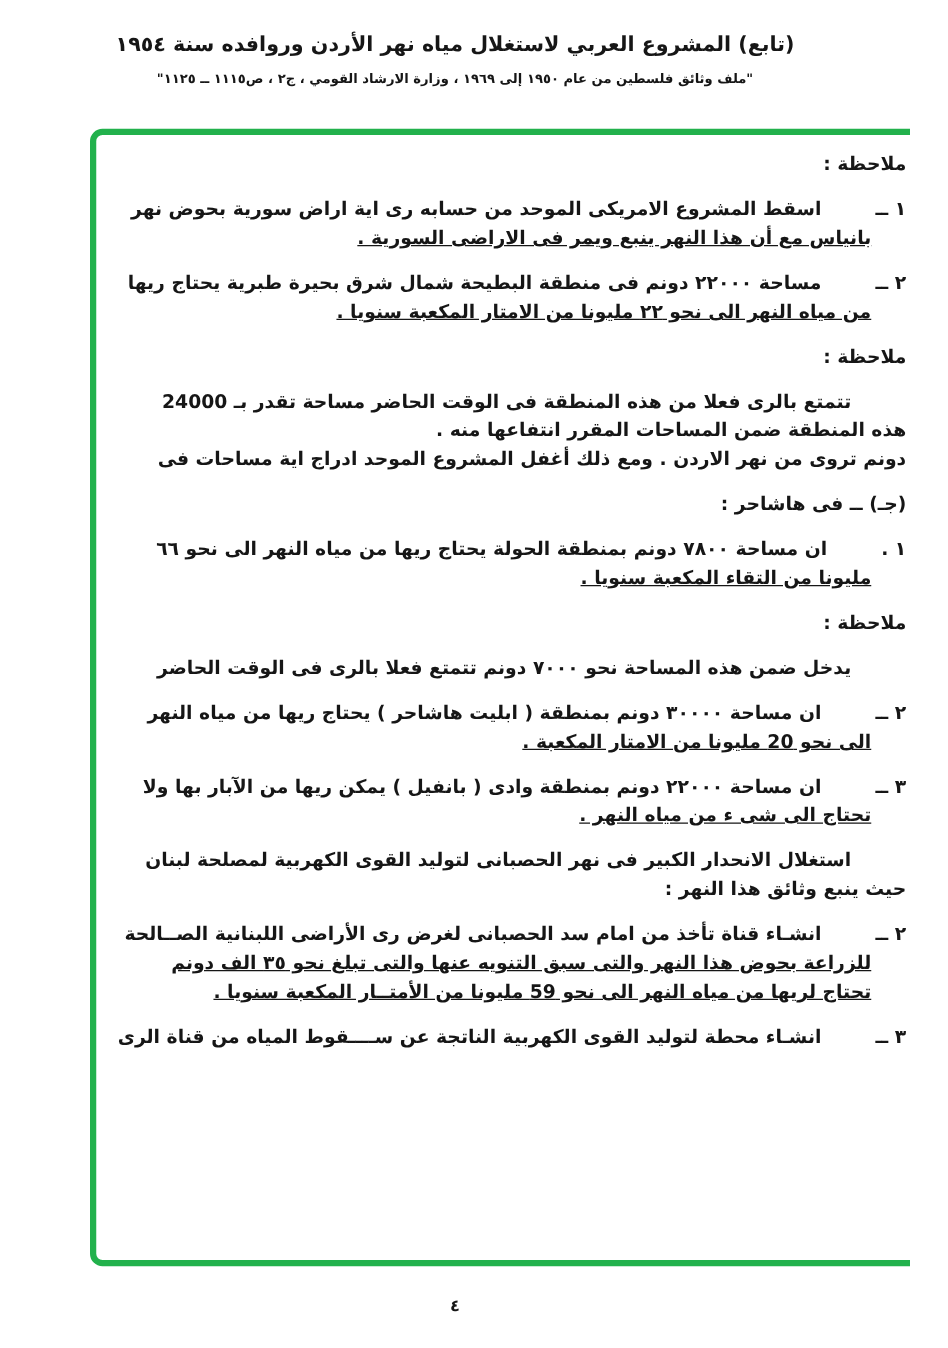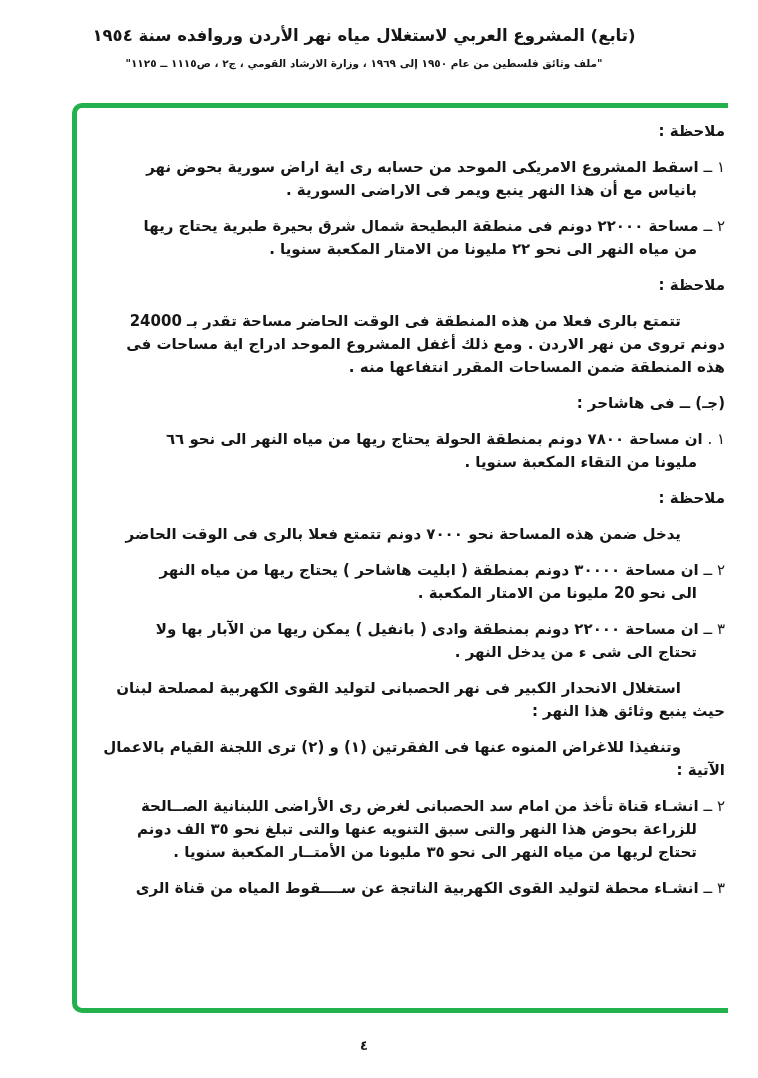--- a/index.html
+++ b/index.html
@@ -60,22 +60,22 @@
     text-align: right;
     font-size: 15px;
     font-weight: 700;
     line-height: 23px;
   }
   .block { margin-top: 13px; }
   .block:first-child { margin-top: 0; }
   .block.heading { font-weight: 700; }
   .line { white-space: nowrap; }
   .paragraph .line.first { padding-right: 44px; }
-  .numbered .line.cont { padding-right: 28px; }
-  .marker { font-weight: 400; }
+  .numbered .line.cont { padding-right: 28px; text-decoration: underline; }
+  .marker { font-weight: 700; padding-left: 38px; }
   .footer {
     position: absolute;
     top: 1038px;
     left: 0;
     right: 0;
     text-align: center;
     font-size: 13px;
     font-weight: 700;
   }
 </style>
@@ -96,52 +96,48 @@
           <div class="line first"><span class="marker">١ ــ </span>اسقط المشروع الامريكى الموحد من حسابه رى اية اراض سورية بحوض نهر</div>
           <div class="line cont">بانياس مع أن هذا النهر ينبع ويمر فى الاراضى السورية .</div>
         </div>
         <div class="block numbered">
           <div class="line first"><span class="marker">٢ ــ </span>مساحة ٢٢٠٠٠ دونم فى منطقة البطيحة شمال شرق بحيرة طبرية يحتاج ريها</div>
           <div class="line cont">من مياه النهر الى نحو ٢٢ مليونا من الامتار المكعبة سنويا .</div>
         </div>
         <div class="block heading">ملاحظة :</div>
         <div class="block paragraph">
           <div class="line first">تتمتع بالرى فعلا من هذه المنطقة فى الوقت الحاضر مساحة تقدر بـ 24000</div>
+          <div class="line cont">هذه المنطقة ضمن المساحات المقرر انتفاعها منه .</div>
           <div class="line cont">دونم تروى من نهر الاردن . ومع ذلك أغفل المشروع الموحد ادراج اية مساحات فى</div>
-          <div class="line cont">هذه المنطقة ضمن المساحات المقرر انتفاعها منه .</div>
         </div>
         <div class="block heading">(جـ) ــ فى هاشاحر :</div>
         <div class="block numbered">
           <div class="line first"><span class="marker">١ . </span>ان مساحة ٧٨٠٠ دونم بمنطقة الحولة يحتاج ريها من مياه النهر الى نحو ٦٦</div>
           <div class="line cont">مليونا من التقاء المكعبة سنويا .</div>
         </div>
         <div class="block heading">ملاحظة :</div>
         <div class="block paragraph">
           <div class="line first">يدخل ضمن هذه المساحة نحو ٧٠٠٠ دونم تتمتع فعلا بالرى فى الوقت الحاضر</div>
         </div>
         <div class="block numbered">
           <div class="line first"><span class="marker">٢ ــ </span>ان مساحة ٣٠٠٠٠ دونم بمنطقة ( ابليت هاشاحر ) يحتاج ريها من مياه النهر</div>
           <div class="line cont">الى نحو 20 مليونا من الامتار المكعبة .</div>
         </div>
         <div class="block numbered">
           <div class="line first"><span class="marker">٣ ــ </span>ان مساحة ٢٢٠٠٠ دونم بمنطقة وادى ( بانفيل ) يمكن ريها من الآبار بها ولا</div>
-          <div class="line cont">تحتاج الى شى ء من يدخل النهر .</div>
+          <div class="line cont">تحتاج الى شى ء من مياه النهر .</div>
         </div>
         <div class="block paragraph">
           <div class="line first">استغلال الانحدار الكبير فى نهر الحصبانى لتوليد القوى الكهربية لمصلحة لبنان</div>
           <div class="line cont">حيث ينبع وثائق هذا النهر :</div>
         </div>
-        <div class="block paragraph">
-          <div class="line first">وتنفيذا للاغراض المنوه عنها فى الفقرتين (١) و (٢) ترى اللجنة القيام بالاعمال</div>
-          <div class="line cont">الآتية :</div>
-        </div>
         <div class="block numbered">
           <div class="line first"><span class="marker">٢ ــ </span>انشـاء قناة تأخذ من امام سد الحصبانى لغرض رى الأراضى اللبنانية الصــالحة</div>
           <div class="line cont">للزراعة بحوض هذا النهر والتى سبق التنويه عنها والتى تبلغ نحو ٣٥ الف دونم</div>
-          <div class="line cont">تحتاج لريها من مياه النهر الى نحو ٣٥ مليونا من الأمتــار المكعبة سنويا .</div>
+          <div class="line cont">تحتاج لريها من مياه النهر الى نحو 59 مليونا من الأمتــار المكعبة سنويا .</div>
         </div>
         <div class="block numbered">
           <div class="line first"><span class="marker">٣ ــ </span>انشـاء محطة لتوليد القوى الكهربية الناتجة عن ســــقوط المياه من قناة الرى</div>
         </div>
       </div>
   </div>
 
   <div class="footer">
     <span>٤</span>
   </div>

